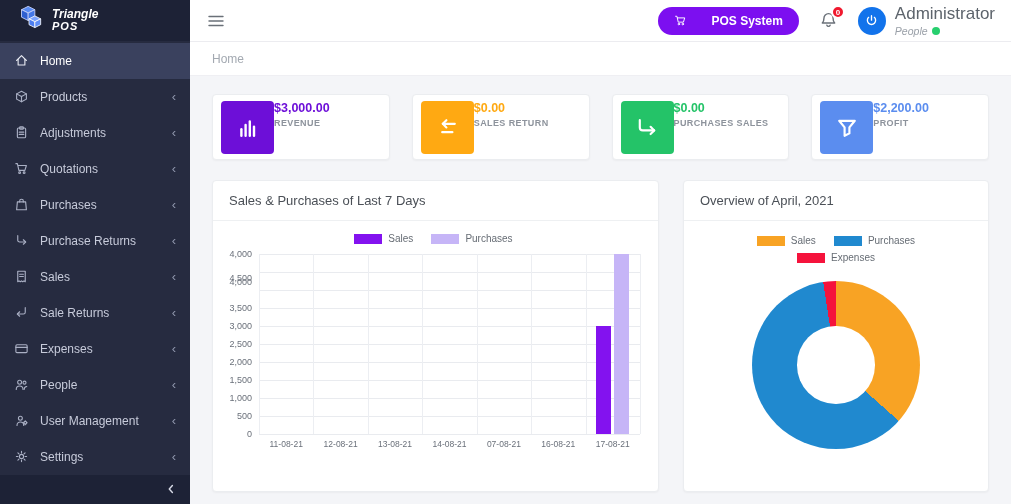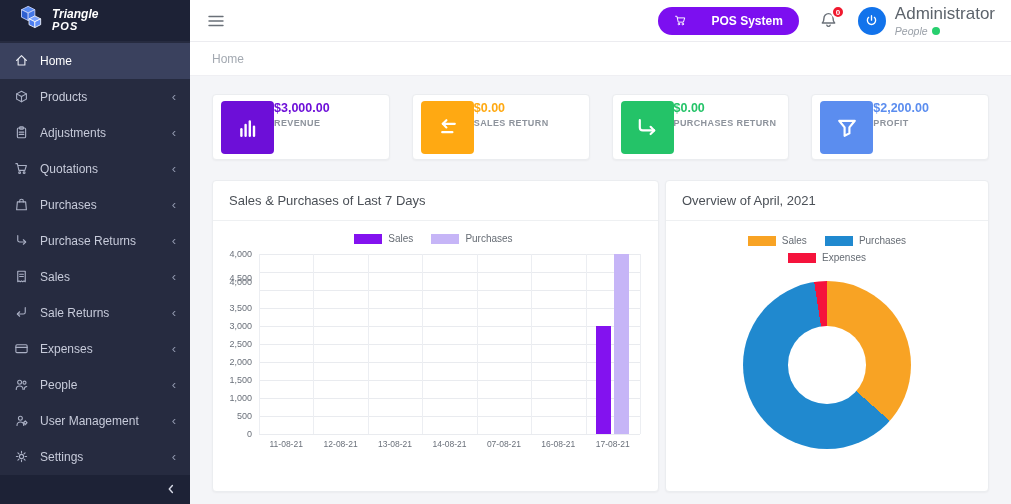--- a/index.html
+++ b/index.html
@@ -59,21 +59,21 @@
   .content { flex:1; padding:18px 22px 0 22px; overflow:hidden; }
   .stats-row { display:flex; gap:22px; }
   .stat-card { flex:1; background:#fff; border:1px solid #ebedf0; border-radius:4px; box-shadow:0 1px 2px rgba(0,0,0,.04);
                display:flex; align-items:flex-start; gap:0; padding:6px 8px; height:66px; }
   .stat-icon { width:53px; height:53px; border-radius:4px; display:flex; align-items:center; justify-content:center; color:#fff; }
   .stat-icon svg { width:24px; height:24px; }
   .stat-text { display:flex; flex-direction:column; gap:3px; }
   .stat-value { font-size:12.5px; font-weight:bold; }
   .stat-label { font-size:9px; font-weight:bold; color:#8d939c; letter-spacing:.4px; }
 
-  .charts-row { display:flex; gap:6px; margin-top:20px; align-items:center; }
+  .charts-row { display:flex; gap:24px; margin-top:20px; align-items:center; }
   .card { background:#fff; border:1px solid #ebedf0; border-radius:4px; box-shadow:0 1px 2px rgba(0,0,0,.04); }
   .bar-card { flex:0 0 447px; height:312px; }
   .donut-card { flex:1; height:312px; }
   .card-header { padding:12px 16px; font-size:13px; color:#4b5057; border-bottom:1px solid #eef0f2; }
   .card-body { padding:10px 12px 8px 8px; }
 
   
   .bar-legend, .donut-legend { display:flex; justify-content:center; align-items:center; flex-wrap:wrap;
                                gap:6px 18px; margin:2px auto 10px auto; max-width:240px; }
   .legend-item { display:flex; align-items:center; gap:6px; font-size:10px; color:#666c74; }
@@ -330,21 +330,21 @@
           </div>
           <div class="stat-card">
             <span class="stat-icon" style="background:#24c368">
               <svg viewBox="0 0 20 20" fill="none" stroke="currentColor" stroke-width="1.8" stroke-linecap="round" stroke-linejoin="round">
                 <path d="M4 3.5 V9.5 a2.5 2.5 0 0 0 2.5 2.5 H16"></path>
                 <path d="M13 9 L16 12 L13 15"></path>
               </svg>
             </span>
             <span class="stat-text">
               <span class="stat-value" style="color:#24c368">$0.00</span>
-              <span class="stat-label">PURCHASES RETURN</span>
+              <span class="stat-label">PURCHASES SALES</span>
             </span>
           </div>
           <div class="stat-card">
             <span class="stat-icon" style="background:#5b8def">
               <svg viewBox="0 0 20 20" fill="none" stroke="currentColor" stroke-width="1.8" stroke-linecap="round" stroke-linejoin="round">
                 <path d="M3.5 4 H16.5 L12 9.5 V14.5 L8 16.5 V9.5 Z"></path>
               </svg>
             </span>
             <span class="stat-text">
               <span class="stat-value" style="color:#5b8def">$2,200.00</span>

